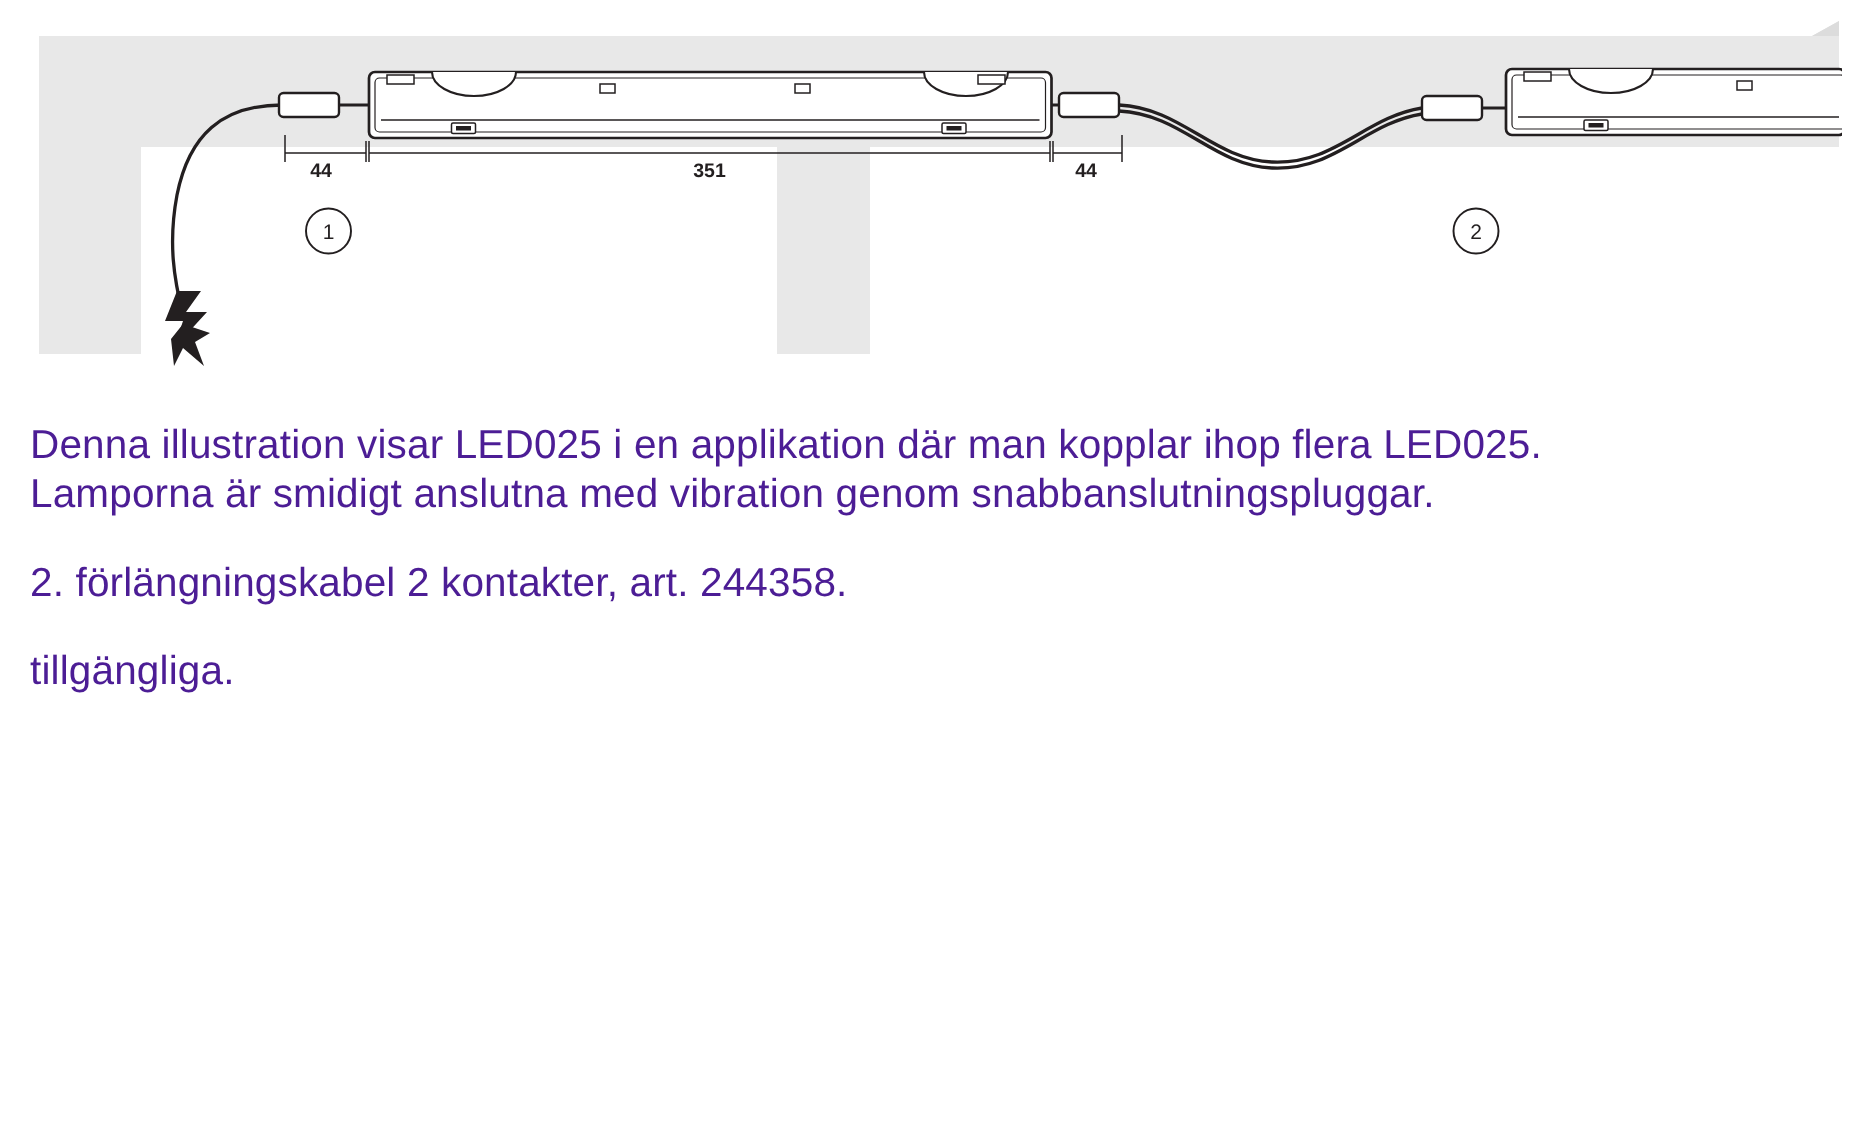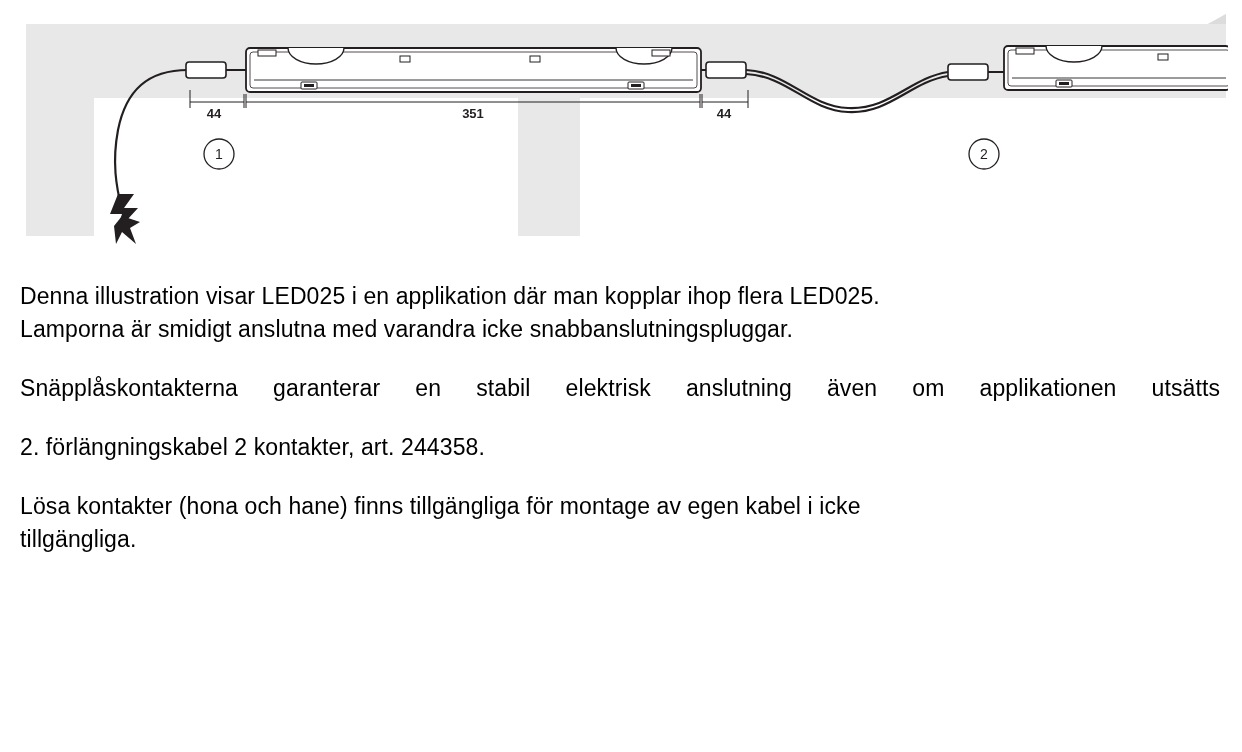--- a/index.html
+++ b/index.html
@@ -35,25 +35,25 @@
   }
 
   
   .textblock {
     position: absolute;
     left: 20px;
     top: 280px;
     width: 1200px;
   }
   .para {
-    font-size: 23px;
+    font-size: 27px;
     line-height: 33px;
     letter-spacing: 0.1px;
     margin: 0 0 26px 0;
-    color: #000000;
+    color: #4c1d95;
   }
   .para:last-child { margin-bottom: 0; }
   .para .line { display: block; white-space: pre; }
   .para-2 .line-1 {
     text-align: justify;
     text-align-last: justify;
     white-space: normal;
   }
 </style>
 </head>
@@ -156,30 +156,28 @@
         <circle cx="966" cy="144" r="15" fill="#ffffff" stroke="#231f20" stroke-width="1.3"></circle>
         <text x="966" y="149" font-family="Liberation Sans, sans-serif" font-size="14" fill="#231f20" text-anchor="middle">2</text>
       </g>
     </svg>
   </div>
 
   <div class="textblock">
 
     <p class="para para-1">
       <span class="line">Denna illustration visar LED025 i en applikation där man kopplar ihop flera LED025.</span>
-      <span class="line">Lamporna är smidigt anslutna med varandra icke snabbanslutningspluggar.</span>
+      <span class="line">Lamporna är smidigt anslutna med vibration genom snabbanslutningspluggar.</span>
     </p>
 
     <p class="para para-2">
-      <span class="line line-1">Snäpplåskontakterna garanterar en stabil elektrisk anslutning även om applikationen utsätts</span>
     </p>
 
     <p class="para para-3">
       <span class="line">2. förlängningskabel 2 kontakter, art. 244358.</span>
     </p>
 
     <p class="para para-4">
-      <span class="line">Lösa kontakter (hona och hane) finns tillgängliga för montage av egen kabel i icke</span>
       <span class="line">tillgängliga.</span>
     </p>
 
   </div>
 </div>
 
 </body></html>

